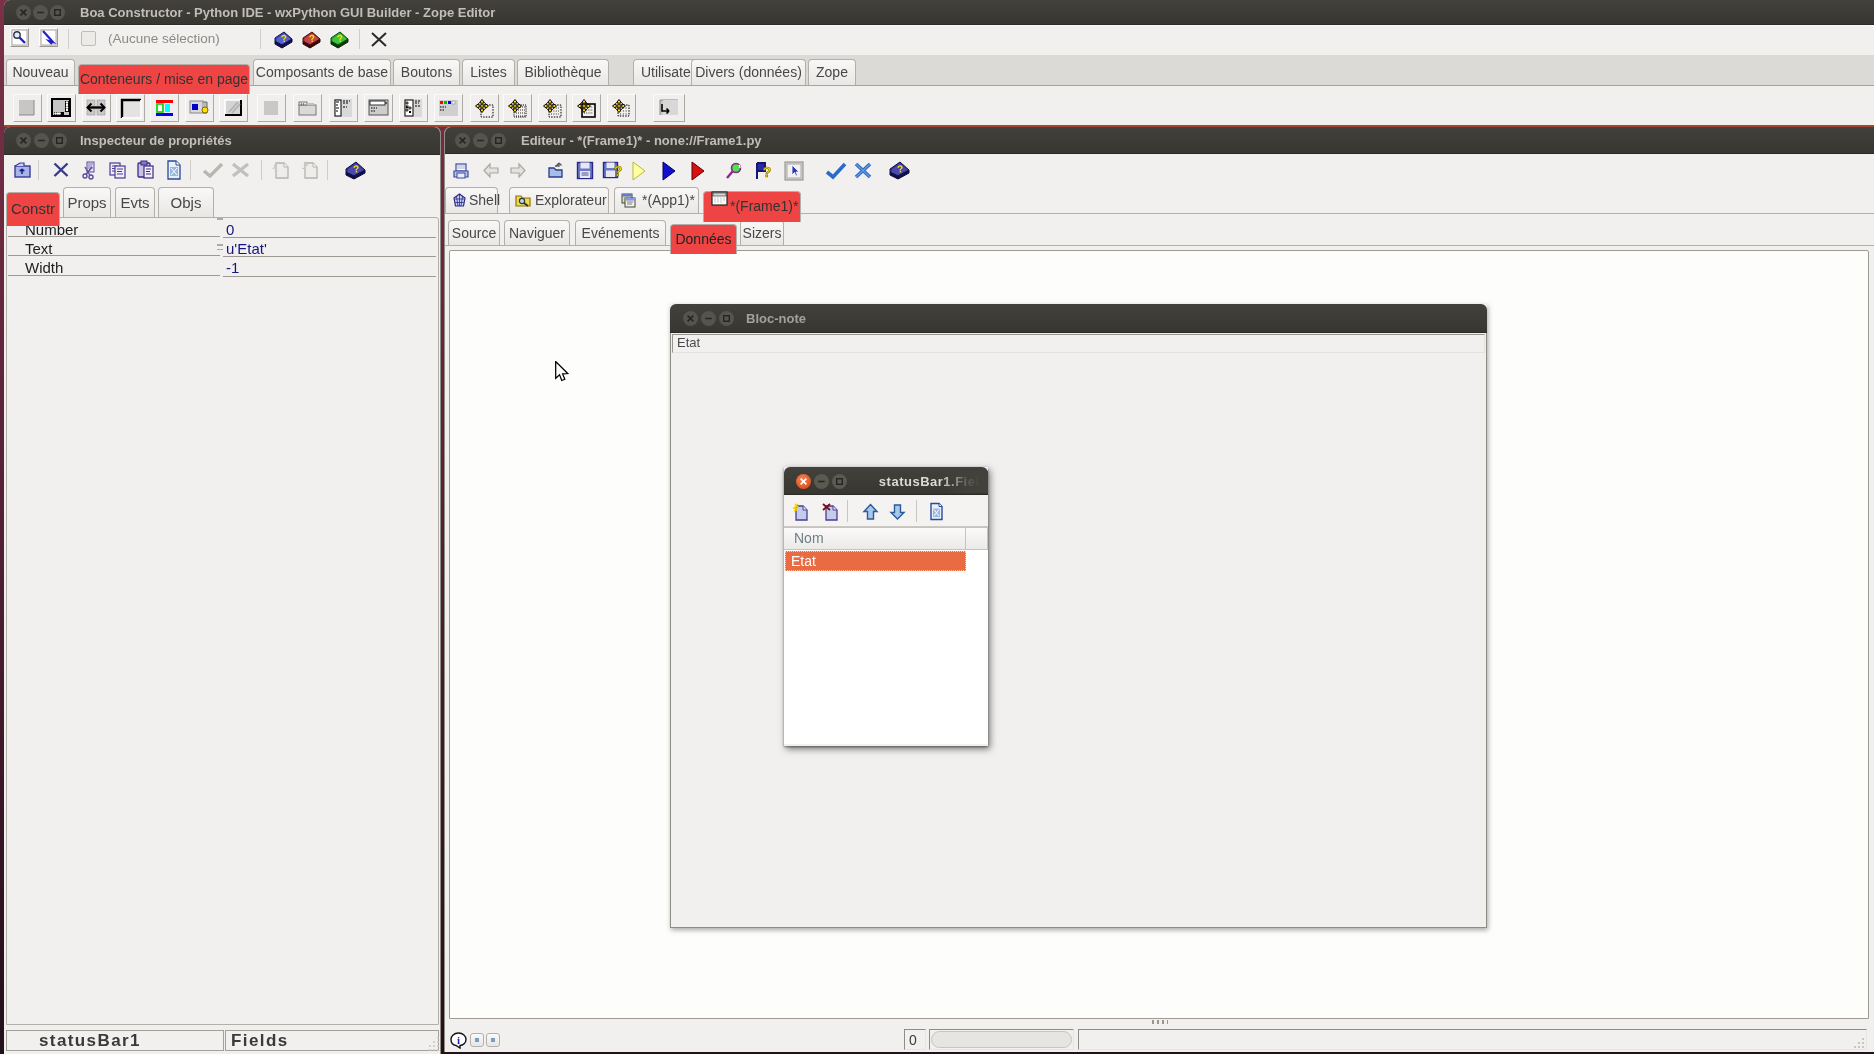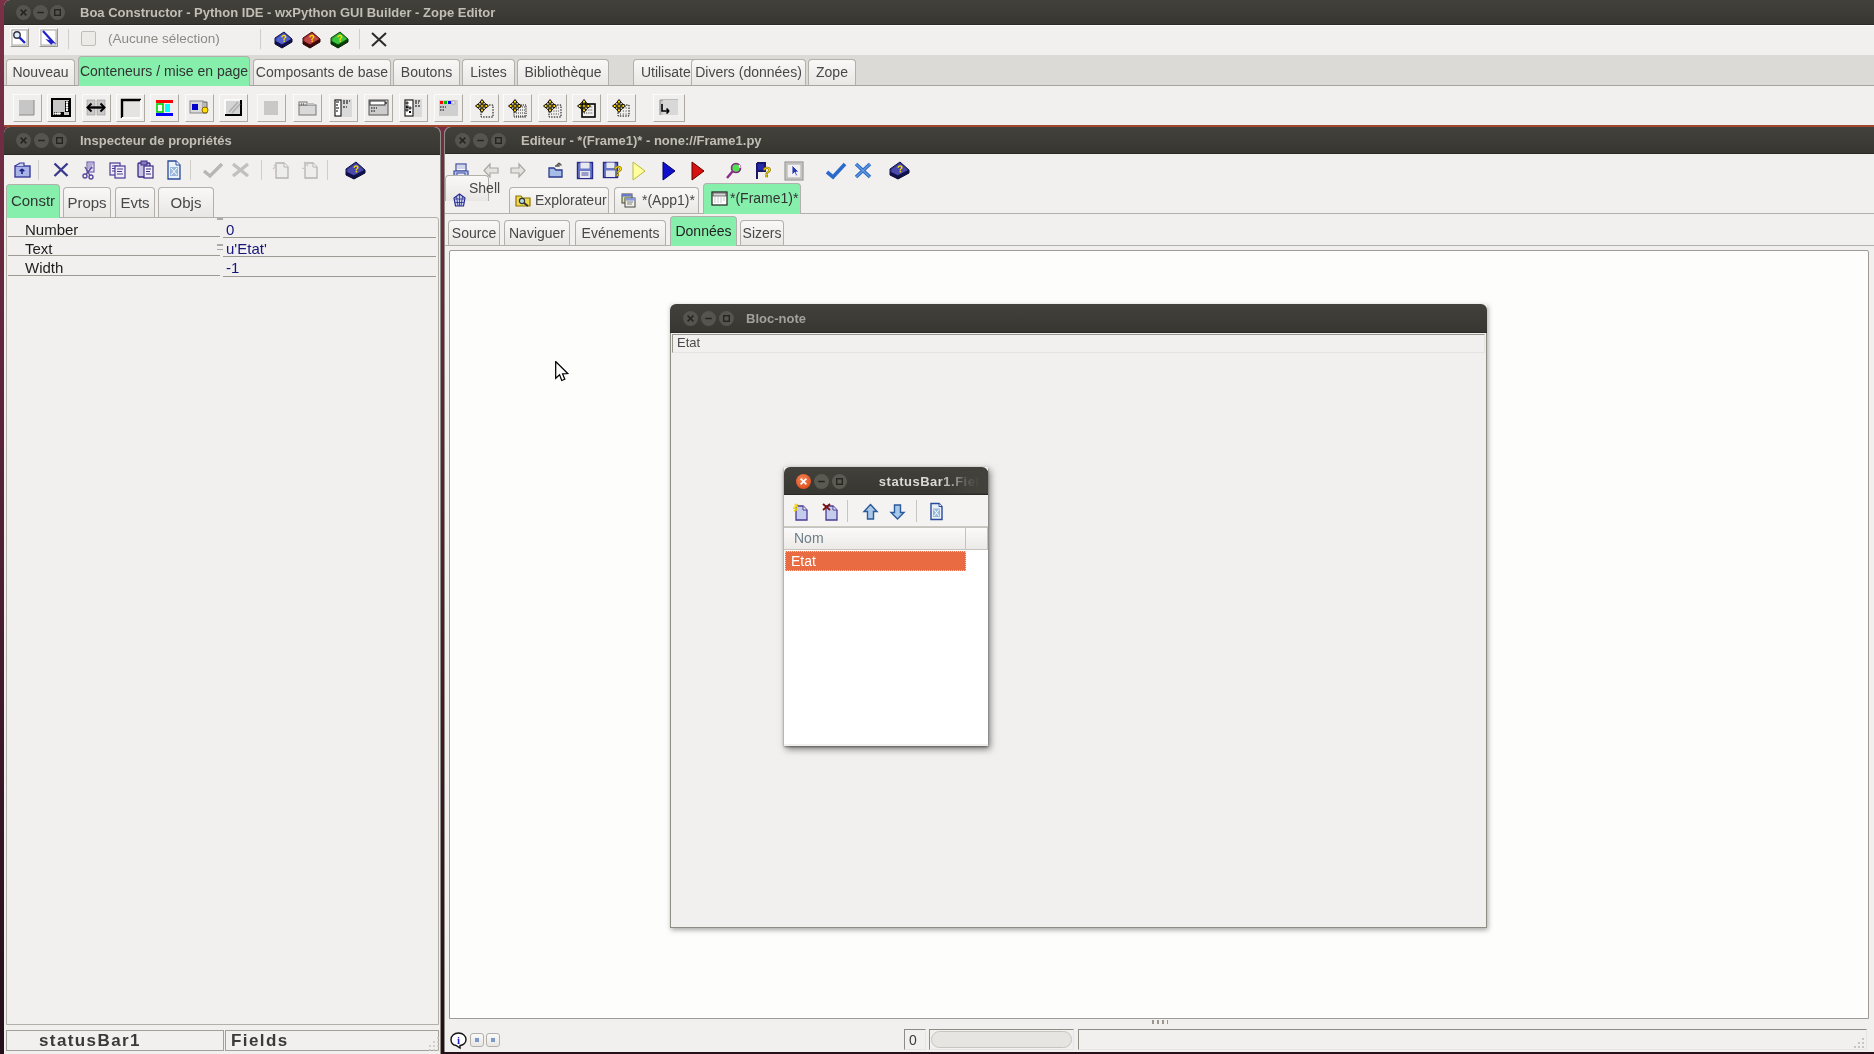--- a/index.html
+++ b/index.html
@@ -4,21 +4,21 @@
 <style>
 * { margin:0; padding:0; box-sizing:border-box; }
 html,body { width:1874px; height:1054px; overflow:hidden; }
 body { background:linear-gradient(180deg, #7B3148 0%, #5C2439 40%, #3A1728 75%, #241019 100%); font-family:"Liberation Sans", sans-serif; position:relative; }
 .win { position:absolute; background:#F1F0EE; }
 .tbar { position:absolute; left:0; right:0; top:0; background:linear-gradient(#42413C,#373631); border-radius:6px 6px 0 0; border-bottom:1px solid #2B2A26; }
 .tbar .ttl { position:absolute; font-size:13px; font-weight:bold; color:#C2BEB6; white-space:nowrap;text-align:right; }
 .wbtn { position:absolute; width:15px; height:15px; border-radius:50%; background:#55544E; color:#232220; font-size:10px; line-height:15px; text-align:center; }
 .wbtn svg { position:absolute; left:0; top:0; }
 .tab { position:absolute; border:1px solid #B3B0AB; border-bottom:none; border-radius:4px 4px 0 0; background:linear-gradient(#F9F8F7,#E9E7E4); font-size:14px; color:#474747; text-align:center; white-space:nowrap; }
-.tab.sel { background:#86efac; color:#333; z-index:3; }
+.tab.sel { background:#ef4444; color:#333; z-index:3;margin-top:8px; }
 .pbtn { position:absolute; width:29px; height:28px; top:8px; background:#F0EFED; border:1px solid; border-color:#FBFBFA #ADAAA4 #ADAAA4 #FBFBFA; }
 .pbtn svg { position:absolute; left:3px; top:3px; }
 .sep { position:absolute; width:1px; background:#CFCDC8; }
 .ic { position:absolute; }
 .cell { position:absolute; border:1px solid #A3A09A; background:#F1F0EE; font-weight:bold; font-size:17px; letter-spacing:1.4px; color:#3A3A3A; line-height:19px; padding-left:5px; white-space:nowrap; overflow:hidden; }
 .sbpanel { position:absolute; border:1px solid; border-color:#8F8C85 #E8E6E2 #E8E6E2 #8F8C85; background:#F1F0EE; font-size:14px; color:#3C3B37; line-height:20px; white-space:nowrap; overflow:hidden; }
 </style>
 </head>
 <body>
 
@@ -480,21 +480,21 @@
         <path d="M4,13 L12,17 L23,11 L14,3 L4,10 Z" fill="#34348C" stroke="#101050" stroke-width="1"></path>
         <path d="M5.5,13 L12,16 L21.5,11 L13.8,4.5 L6,10.5 Z" fill="#4A4AAC"></path>
         <path d="M12,17 L12,20" stroke="#0A0A33" stroke-width="1"></path>
         <text x="14.5" y="13.5" font-size="10" font-weight="bold" fill="#FFE000" text-anchor="middle" transform="rotate(-8 14 12)">?</text>
       </svg>
   </div>
 
   <div style="position:absolute; left:0; top:86px; width:100%; height:1px; background:#B3B0AB;"></div>
   <div style="position:absolute; left:0; top:118px; width:100%; height:1px; background:#B3B0AB;"></div>
   <div id="edtabs1">
-    <div class="tab" style="left:0px; top:48px; width:44px; height:26px; line-height:25px; padding-left:23px; text-align:left;">Shell</div>
+    <div class="tab" style="left:0px; top:60px; width:53px; height:26px; line-height:25px; padding-left:23px; text-align:left;">Shell</div>
     <svg class="ic" style="left:7px; top:66px; z-index:4;" width="15" height="15" viewBox="0 0 15 15">
         <path d="M7.5,1 L13,5 L11.5,13 L3.5,13 L2,5 Z" fill="#C8D4F0" stroke="#28288A" stroke-width="1.2"></path>
         <path d="M7.5,2 L7.5,13 M4.5,3.5 L6,13 M10.5,3.5 L9,13 M3,6 L12,6 M3.2,9.5 L11.8,9.5" stroke="#28288A" stroke-width="0.8"></path>
       </svg>
     <div class="tab" style="left:64px; top:60px; width:100px; height:26px; line-height:25px; padding-left:25px; text-align:left;">Explorateur</div>
     <svg class="ic" style="left:70px; top:66px; z-index:4;" width="17" height="15" viewBox="0 0 17 15">
         <path d="M1,3 L6,3 L7.5,5 L15,5 L15,13 L1,13 Z" fill="#F0D850" stroke="#8A7500" stroke-width="1.2"></path>
         <circle cx="7" cy="8" r="2.6" fill="#B0E0F0" stroke="#333" stroke-width="1.2"></circle>
         <line x1="9" y1="10" x2="13" y2="13" stroke="#333" stroke-width="1.8"></line>
       </svg>

